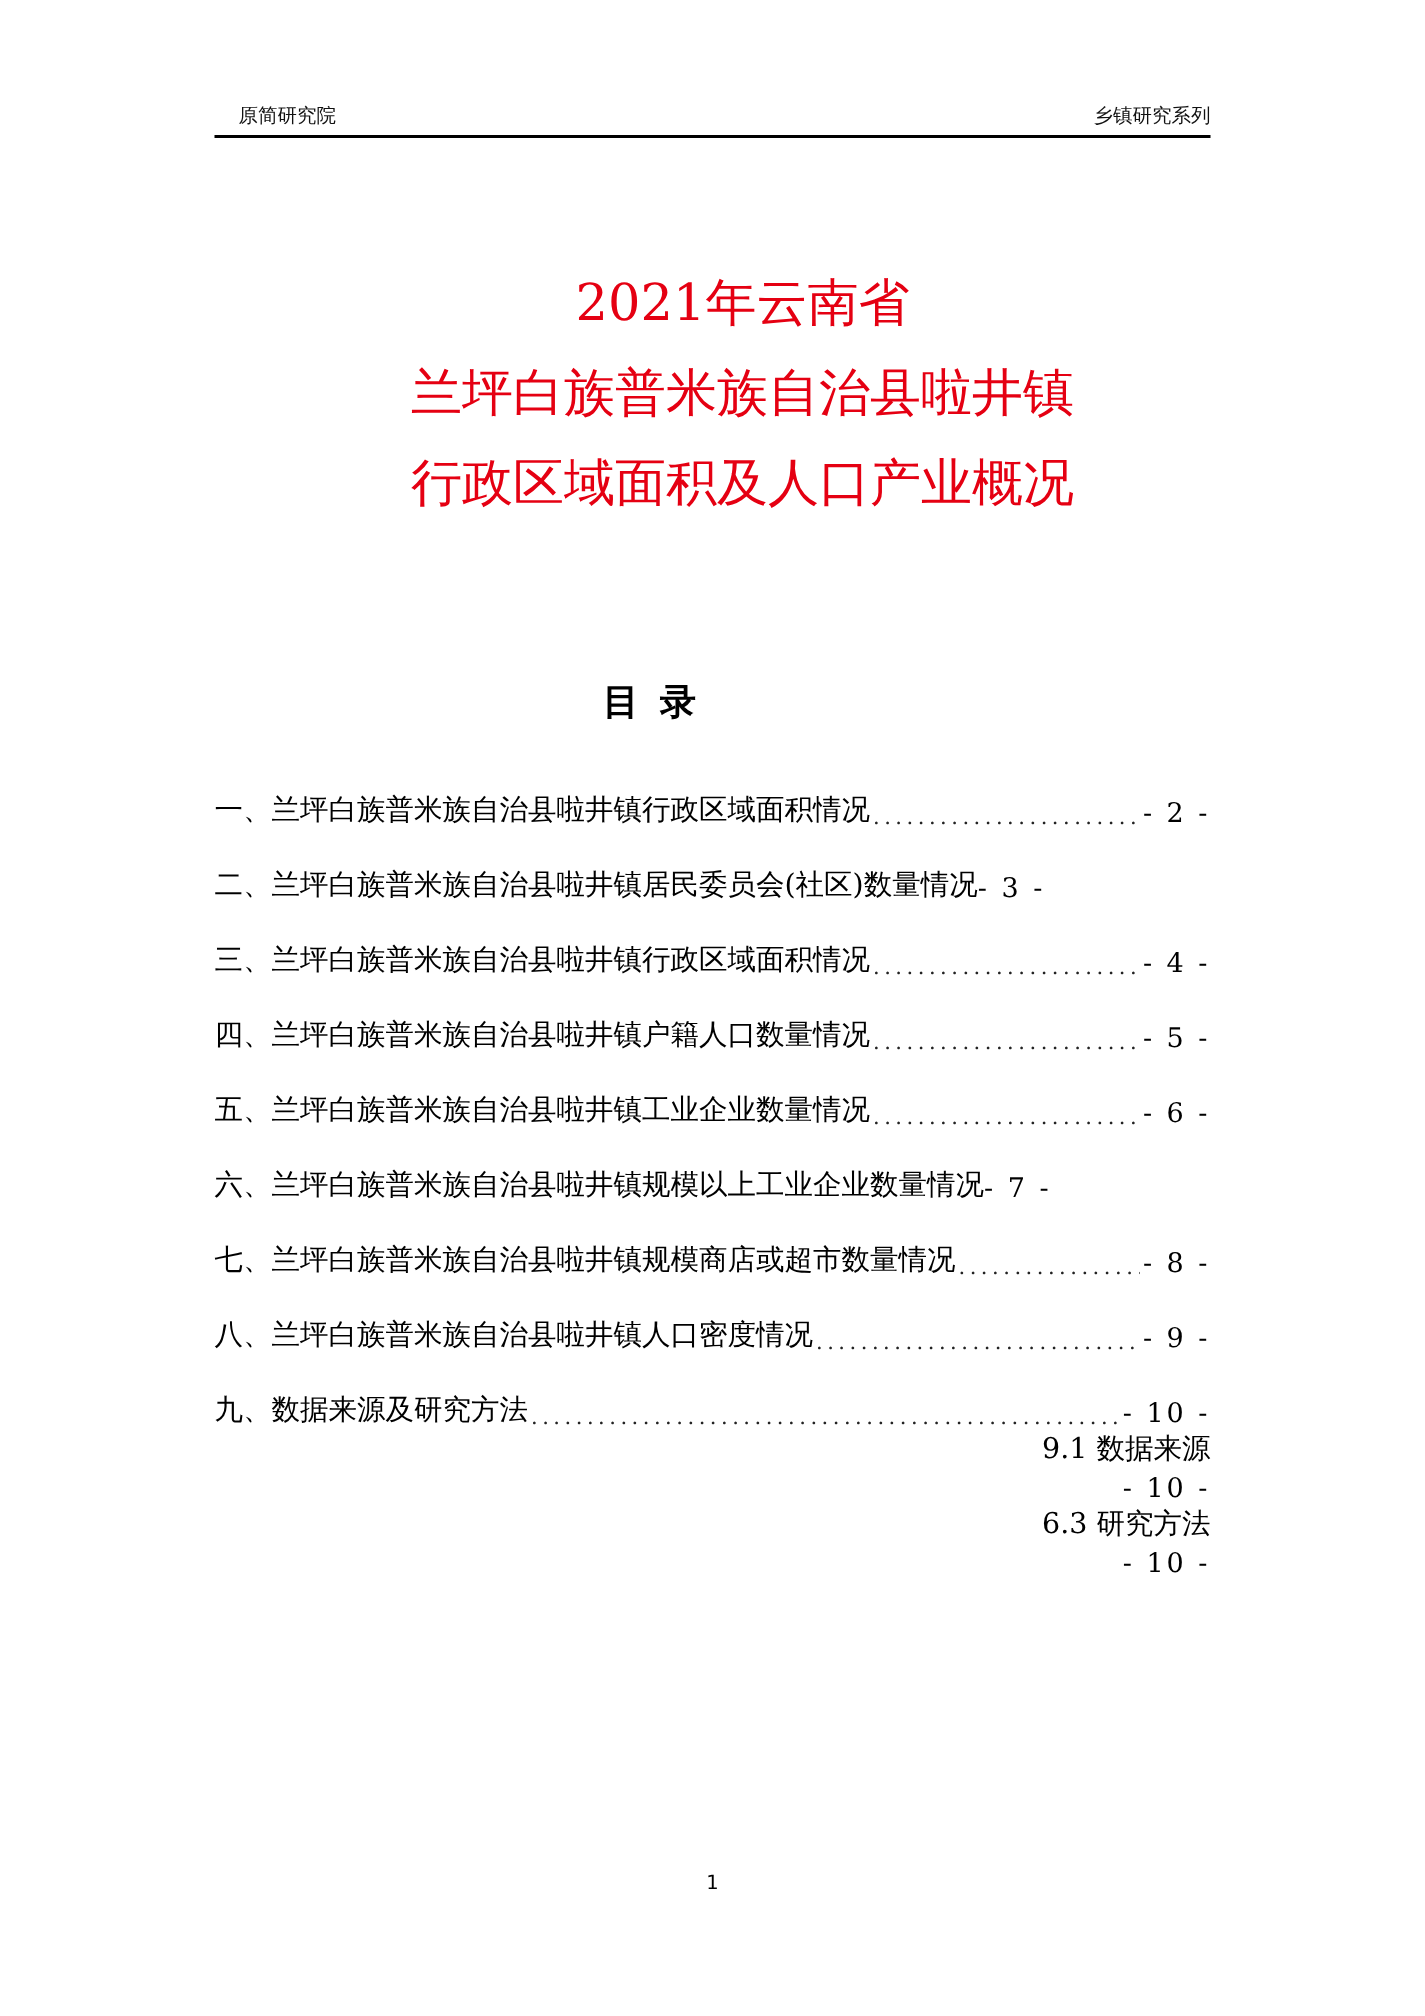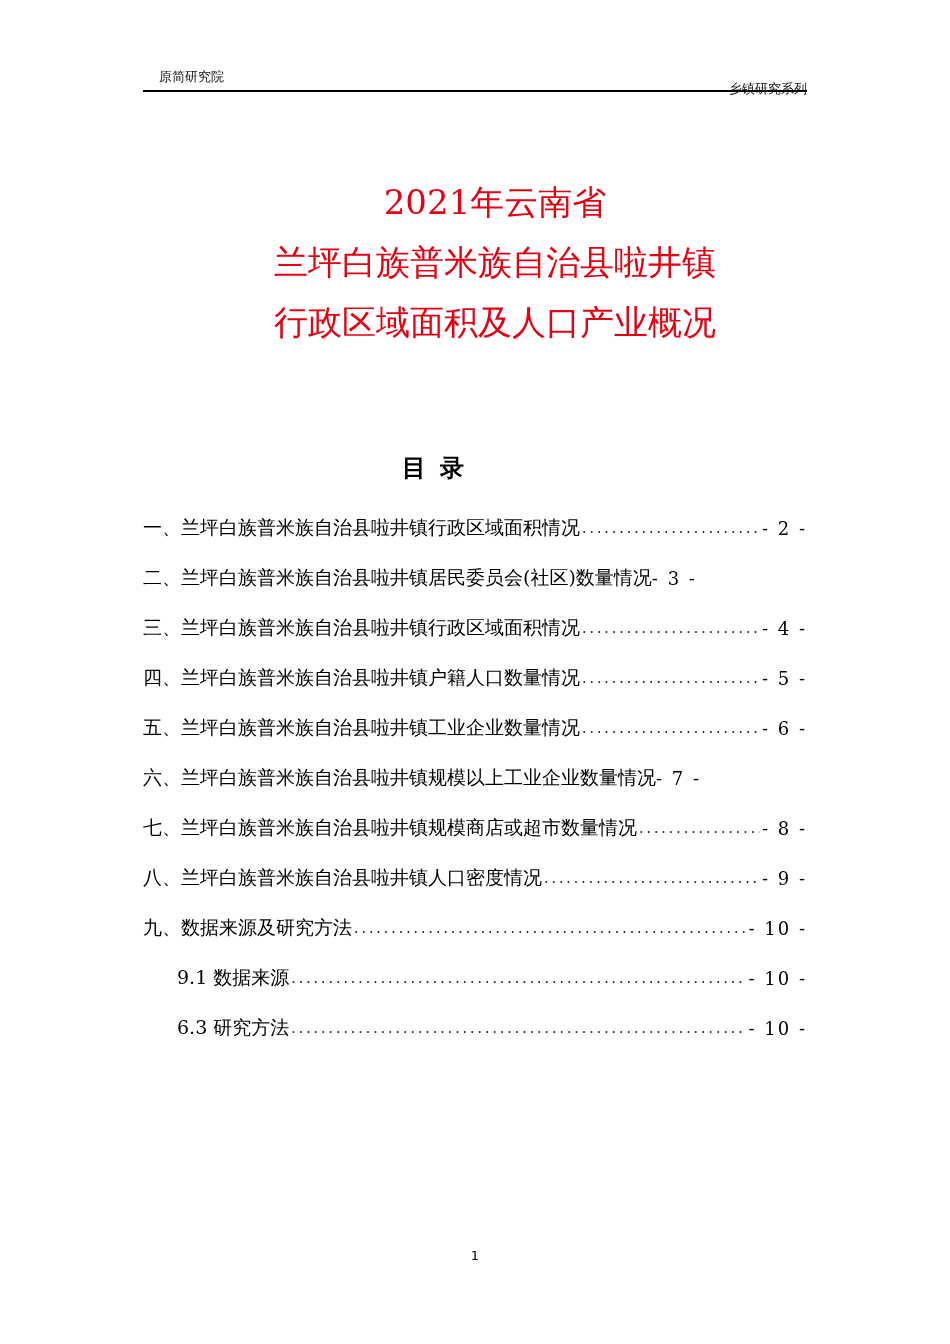--- a/index.html
+++ b/index.html
@@ -1,25 +1,25 @@
 <!DOCTYPE html>
 <html><head>
   <meta charset="utf-8">
   <style>
     html, body { margin: 0; padding: 0; background: #ffffff; }
     body { width: 950px; height: 1344px; position: relative; overflow: hidden; font-family: "DejaVu Serif", serif; color: #000; }
     .header { position: absolute; left: 143px; top: 68px; width: 664px; height: 22px; border-bottom: 2px solid #000; font-family: "DejaVu Sans", sans-serif; font-size: 13px; color: #111; }
     .header .left { position: absolute; left: 16px; top: 0; }
-    .header .right { position: absolute; right: 0; top: 12px; }
+    .header .right { position: absolute; right: 0; top: 0; }
     .title { position: absolute; left: 0; width: 916px; text-align: center; color: #e50012; font-family: "DejaVu Serif", serif; font-size: 34px; line-height: 60px; padding-left: 37px; }
     .title .line { display: block; }
     .toc-title { position: absolute; left: 0; width: 880px; top: 452px; text-align: center; font-family: "DejaVu Sans", sans-serif; font-weight: bold; font-size: 24px; letter-spacing: 14px; }
     .toc { position: absolute; left: 143px; top: 503px; width: 664px; }
-    .toc-row { display: flex; align-items: center; height: 50px; font-size: 19px; white-space: nowrap; }
-    .toc-row.sub { padding-left: 34px; }
+    .toc-row { display: flex; align-items: flex-end; height: 50px; font-size: 19px; white-space: nowrap; }
+    .toc-row.sub { padding-left: 34px; flex-direction: column; }
     .toc-row .label { flex: 0 0 auto; }
     .toc-row .dots { flex: 1 1 auto; overflow: hidden; color: #222; font-size: 14px; letter-spacing: 3px; margin: 0 2px; }
     .toc-row .dots::after { content: "..................................................................................................................."; }
     .toc-row .page { flex: 0 0 auto; font-size: 18px; letter-spacing: 2px; }
     .page-number { position: absolute; left: 0; width: 950px; top: 1248px; text-align: center; font-family: "DejaVu Sans", sans-serif; font-size: 13px; }
   </style>
 </head>
 <body>
 
 <div class="header">

